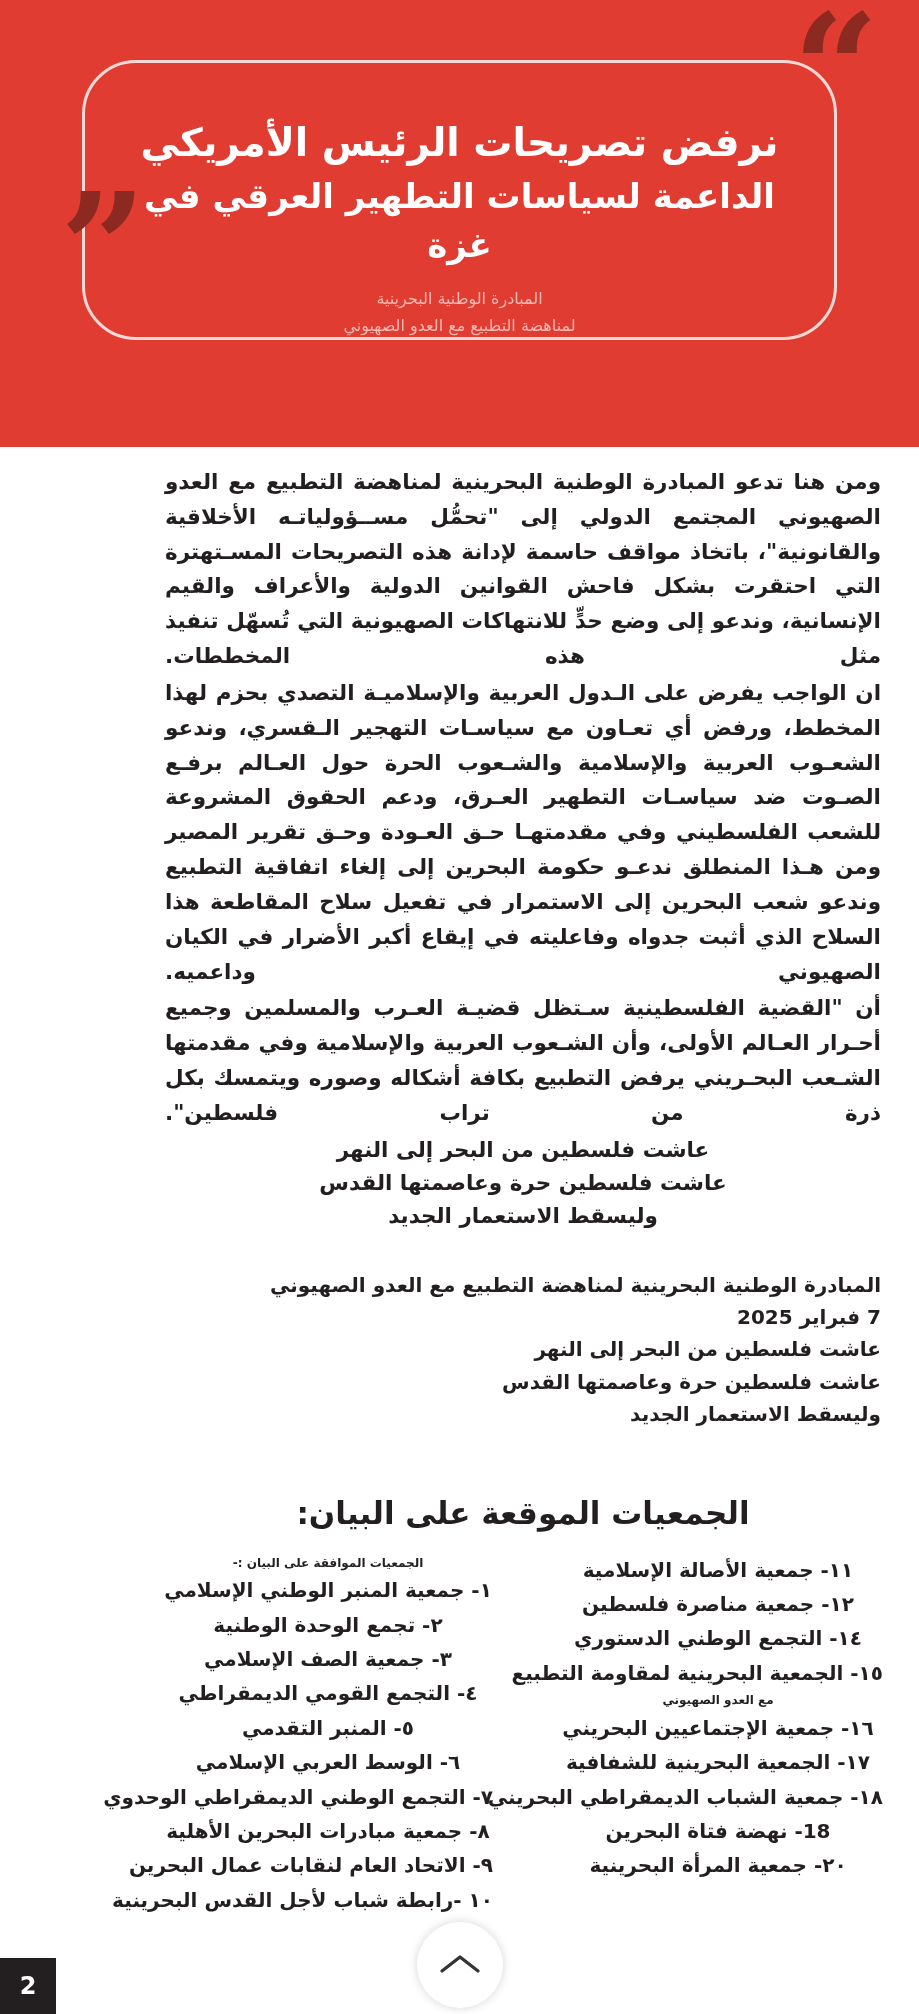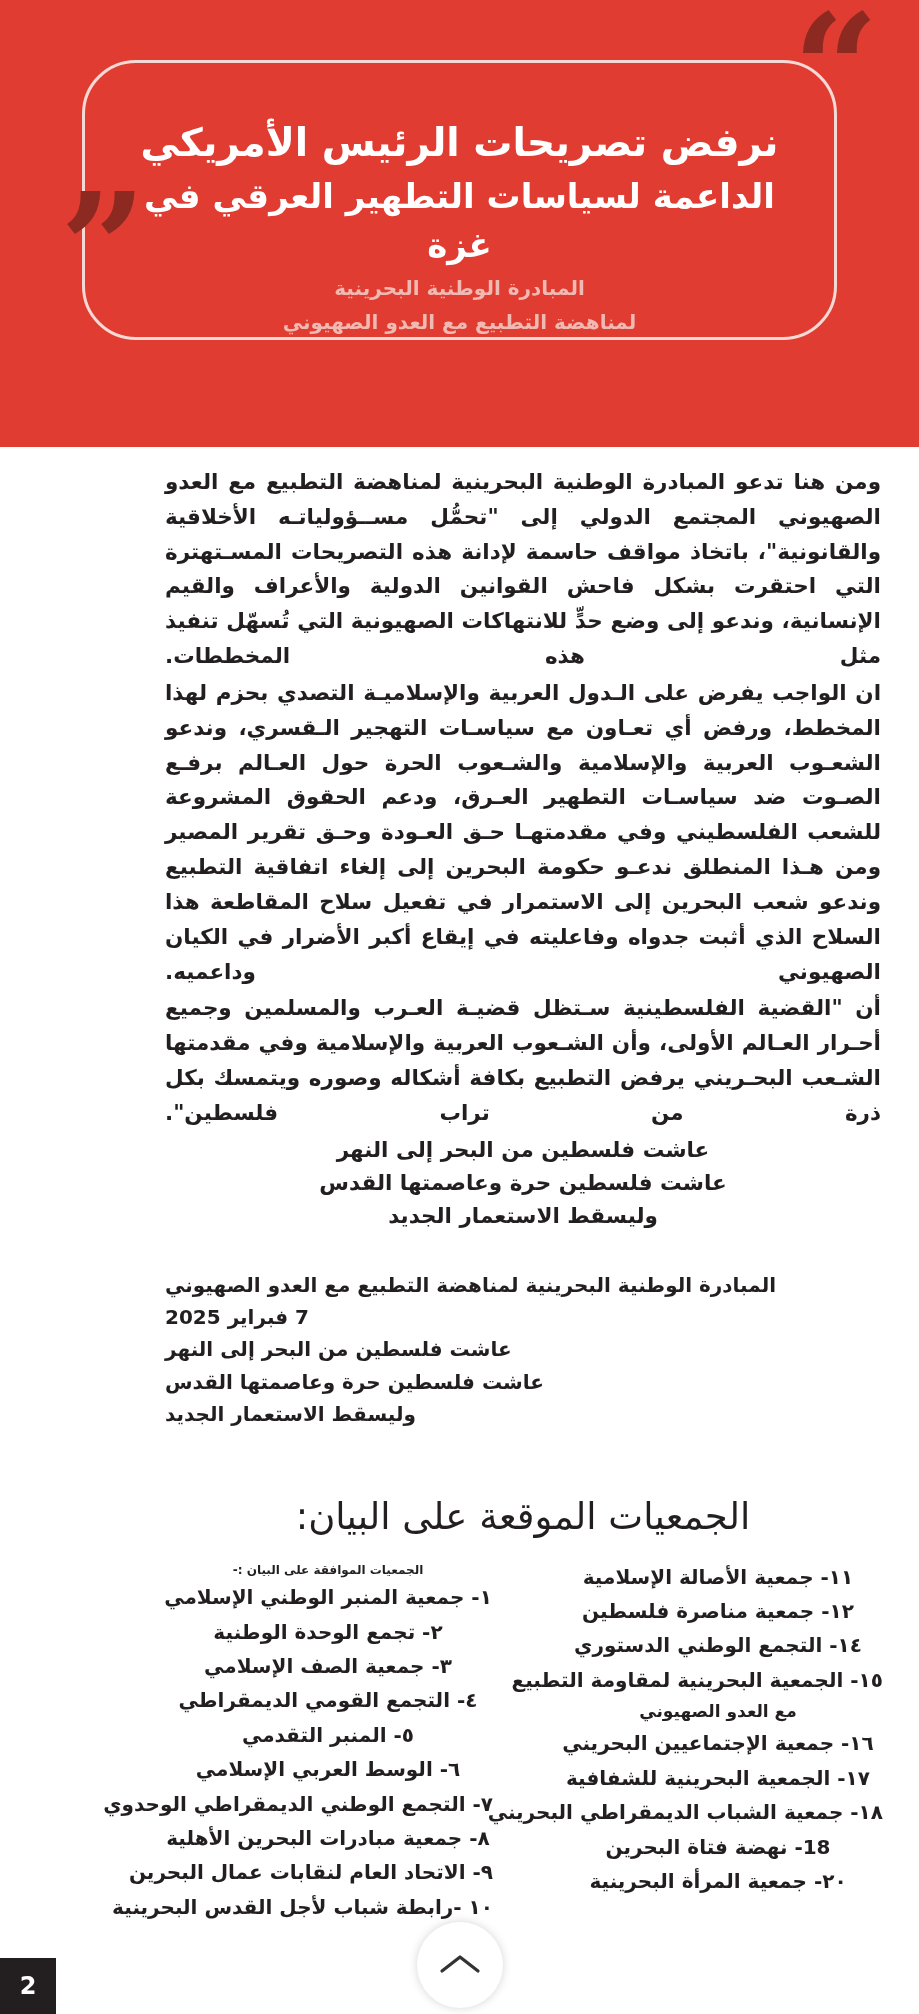--- a/index.html
+++ b/index.html
@@ -76,23 +76,23 @@
     display: block;
     font-size: 34px;
   }
   .hero-credit {
     position: absolute;
     bottom: 108px;
     right: 0;
     left: 0;
     text-align: center;
     color: #f0b9b2;
-    font-size: 20px;
+    font-size: 16px;
     line-height: 1.7;
-    font-weight: 700;
+    font-weight: 400;
     margin-top: 40px;
   }
 
   
   .content {
     padding: 18px 38px 0 38px;
     box-sizing: border-box;
     width: 792px;
   }
   .para {
@@ -121,30 +121,30 @@
     font-weight: 600;
   }
 
   .signature-block {
     margin-top: 36px;
   }
   .signature-block p {
     margin: 0;
     font-size: 20px;
     line-height: 1.62;
-    text-align: left;
+    text-align: right;
     font-weight: 600;
   }
 
   
   .sig-heading {
     margin-top: 64px;
     text-align: center;
-    font-size: 37px;
-    font-weight: 400;
+    font-size: 31px;
+    font-weight: 700;
     color: #231f20;
   }
   .sig-wrap {
     display: flex;
     flex-direction: row;
     justify-content: center;
     gap: 60px;
     margin-top: 22px;
     padding: 0 40px;
     box-sizing: border-box;
@@ -159,21 +159,21 @@
   }
   .sig-col li {
     font-size: 20px;
     line-height: 1.72;
     font-weight: 700;
     text-align: center;
     color: #231f20;
     white-space: nowrap;
   }
   .sig-col li.sub {
-    font-size: 17px;
+    font-size: 12px;
   }
   .sig-intro {
     font-size: 12px;
     font-weight: 700;
     text-align: center;
     line-height: 1.72;
   }
 
   
   .scroll-top {

